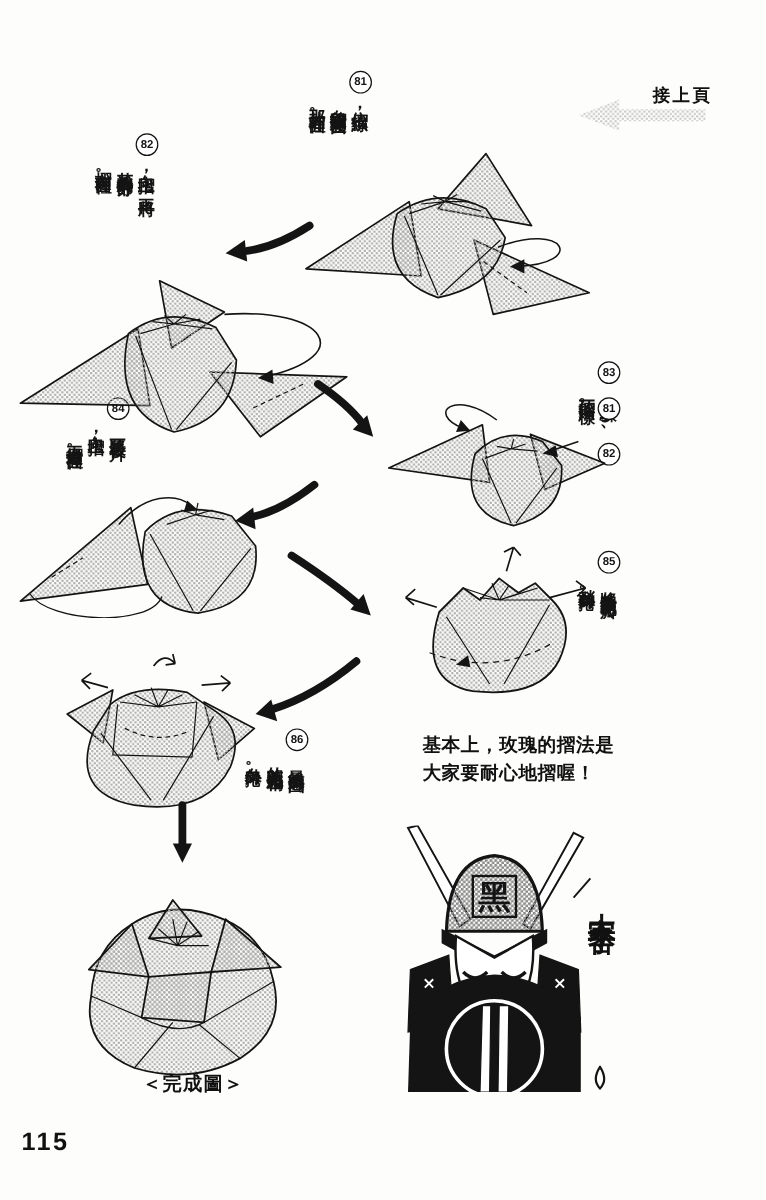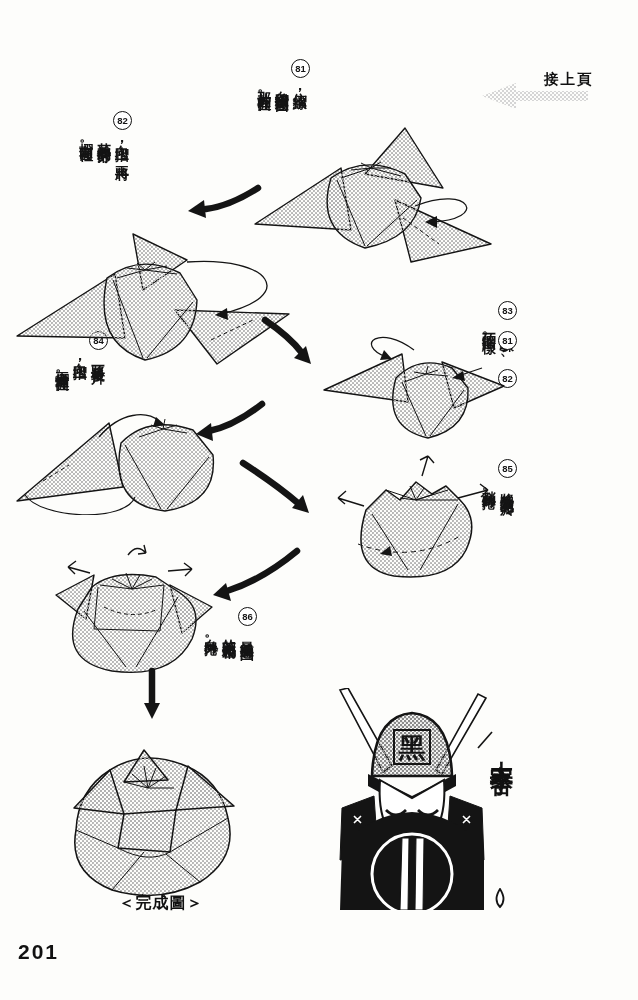--- a/index.html
+++ b/index.html
@@ -244,20 +244,22 @@
     <polygon points="311,364 294,358 306,346"></polygon>
     <polygon points="196,434 211,423 213,441"></polygon>
     <polygon points="309,513 292,508 303,495"></polygon>
     <polygon points="213,595 226,583 231,601"></polygon>
     <polygon points="152,719 144,703 160,703"></polygon>
   </g>
   <path d="M478,748 L492,732" stroke="#141414" stroke-width="1.6"></path>
 </svg>
 
 <div class="note">
+  <span>基本上，玫瑰的摺法是</span>
+  <span>大家要耐心地摺喔！</span>
 </div>
 
 <svg class="abs" style="left:328px;top:688px" width="168" height="222" viewBox="0 0 168 222">
   <defs>
       <pattern id="t8" width="4" height="4" patternUnits="userSpaceOnUse">
     <circle cx="1" cy="1" r="1.3" fill="#8c8c8c"></circle>
         <circle cx="3" cy="3" r="1.3" fill="#8c8c8c"></circle>
       </pattern>
     </defs>
   <g>
@@ -282,13 +284,13 @@
   <polygon points="88,150 87,222 95,222 96,150" fill="#fff" stroke="#141414" stroke-width="1"></polygon>
   <path d="M26,128 l7,7 M33,128 l-7,7 M142,128 l-7,7 M135,128 l7,7" stroke="#fff" stroke-width="1.6"></path>
 </svg>
 
 <div class="speech">大家辛苦了</div>
 <svg class="abs" style="left:492px;top:888px" width="16" height="22" viewBox="0 0 16 22">
   <path d="M8,1 Q15,12 8,19 Q1,12 8,1 Z" fill="#fff" stroke="#141414" stroke-width="1.8"></path>
 </svg>
 
 <div class="caption-done">＜完成圖＞</div>
-<div class="pagenum">201</div>
+<div class="pagenum">115</div>
 
 </body></html>

